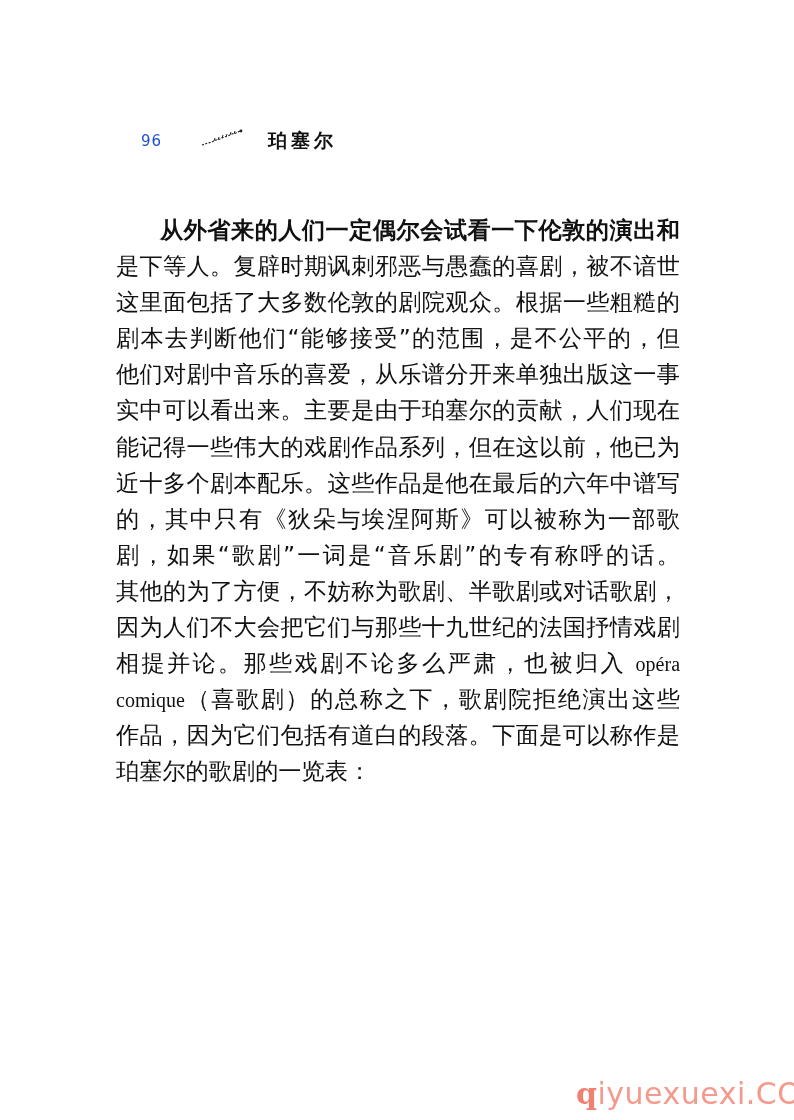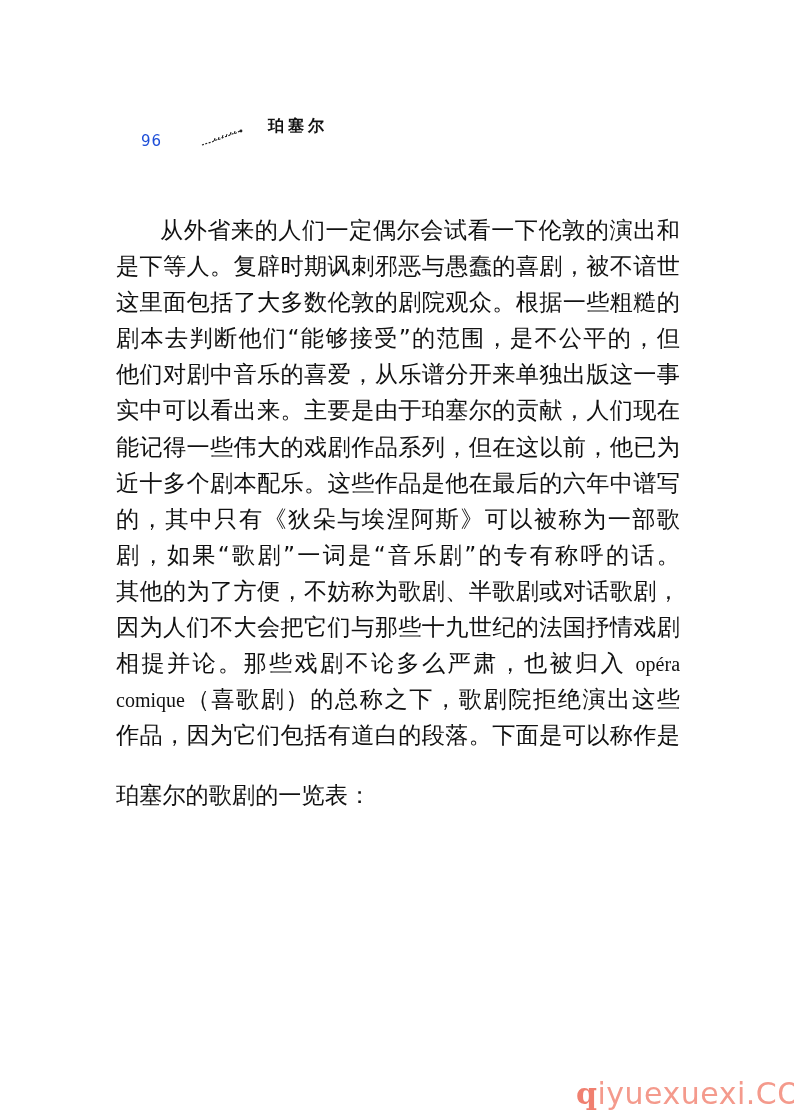--- a/index.html
+++ b/index.html
@@ -34,24 +34,24 @@
     .ornament {
       position: absolute;
       left: 200px;
       top: 128px;
       width: 46px;
       height: 20px;
     }
     .running-title {
       position: absolute;
       left: 268px;
-      top: 116px;
+      top: 128px;
       font-family: "DejaVu Serif", serif;
       font-weight: bold;
-      font-size: 16px;
+      font-size: 19px;
       letter-spacing: 4px;
       color: #111;
       text-align: center;
     }
     .body-text {
       position: absolute;
       left: 116px;
       top: 212px;
       width: 564px;
       font-family: "DejaVu Sans", sans-serif;
@@ -64,24 +64,24 @@
     .body-text .line {
       display: block;
       white-space: nowrap;
       text-align-last: justify;
       text-align: justify;
       overflow: hidden;
       height: 36.1px;
     }
     .body-text .line.indent {
       padding-left: 44px;
+      font-weight: bold;
     }
     .body-text .line.last {
       text-align-last: left;
-      margin-top: 24px;
     }
     .latin {
       font-family: "Liberation Serif", serif;
       font-size: 20px;
     }
     .watermark {
       position: absolute;
       left: 576px;
       top: 1076px;
       font-family: "DejaVu Sans", sans-serif;

